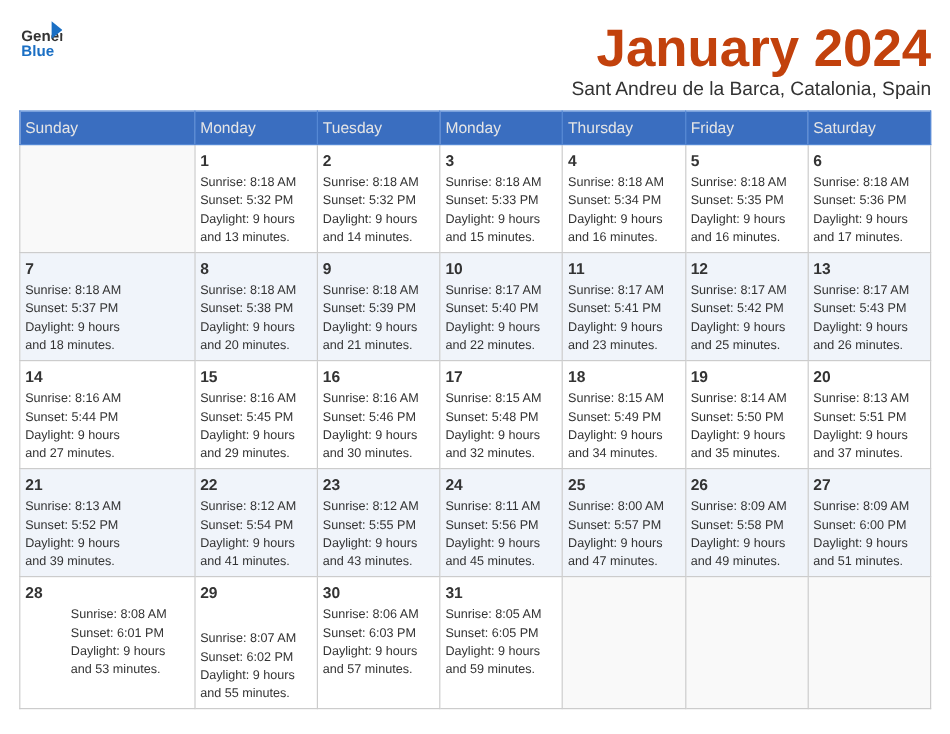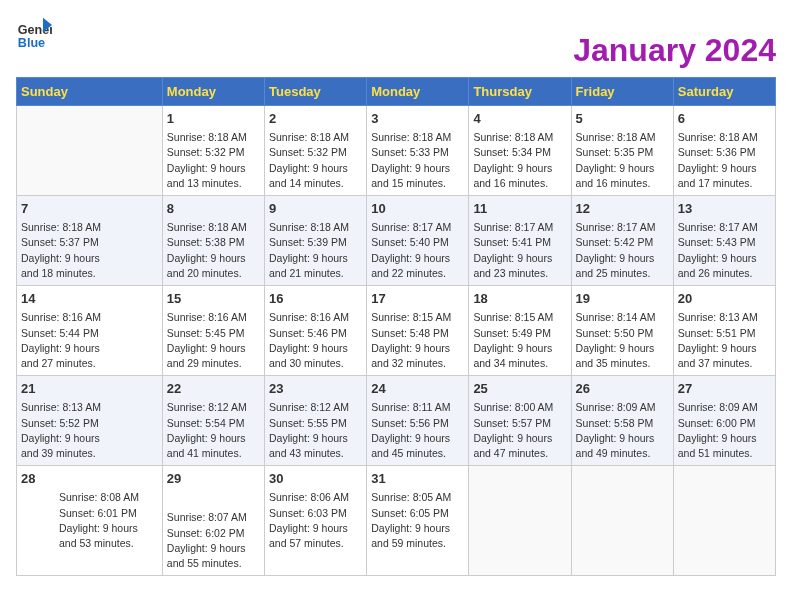--- a/index.html
+++ b/index.html
@@ -20,42 +20,41 @@
       display: flex;
       align-items: center;
       gap: 4px;
     }
     .logo-icon {
       width: 36px;
       height: 36px;
     }
     .title-block { text-align: right; }
     .calendar-title {
-      font-size: 32px;
+      font-size: 44px;
       font-weight: bold;
-      color: #a21caf;
-      margin-top: 16px;
+      color: #c2410c;
     }
     .calendar-subtitle {
       font-size: 16px;
       color: #333;
       font-weight: normal;
     }
     table {
       width: 100%;
       border-collapse: collapse;
       font-size: 11.5px;
     }
     thead tr th {
       background-color: #3a6ec0;
-      color: #fde047;
+      color: #e5e5e5;
       padding: 6px 4px;
       text-align: left;
       font-size: 13px;
-      font-weight: bold;
+      font-weight: normal;
       border: 1px solid #5588d4;
       margin-left: 24px;
     }
     tbody tr td {
       border: 1px solid #ccc;
       vertical-align: top;
       padding: 4px 4px;
       min-height: 80px;
       height: 88px;
       color: #333;
@@ -82,20 +81,21 @@
 <div class="header">
   <div class="logo">
     <svg class="logo-icon" viewBox="0 0 40 40" xmlns="http://www.w3.org/2000/svg">
       <text x="2" y="20" font-size="14" font-weight="bold" fill="#333">General</text>
       <text x="2" y="34" font-size="14" font-weight="bold" fill="#1a6fc4">Blue</text>
       <polygon points="30,2 40,10 30,18" fill="#1a6fc4"></polygon>
     </svg>
   </div>
   <div class="title-block">
     <div class="calendar-title">January 2024</div>
+    <div class="calendar-subtitle">Sant Andreu de la Barca, Catalonia, Spain</div>
   </div>
 </div>
 
 <table>
   <thead>
     <tr>
     <th>Sunday</th>
         <th>Monday</th>
         <th>Tuesday</th>
         <th>Monday</th>

